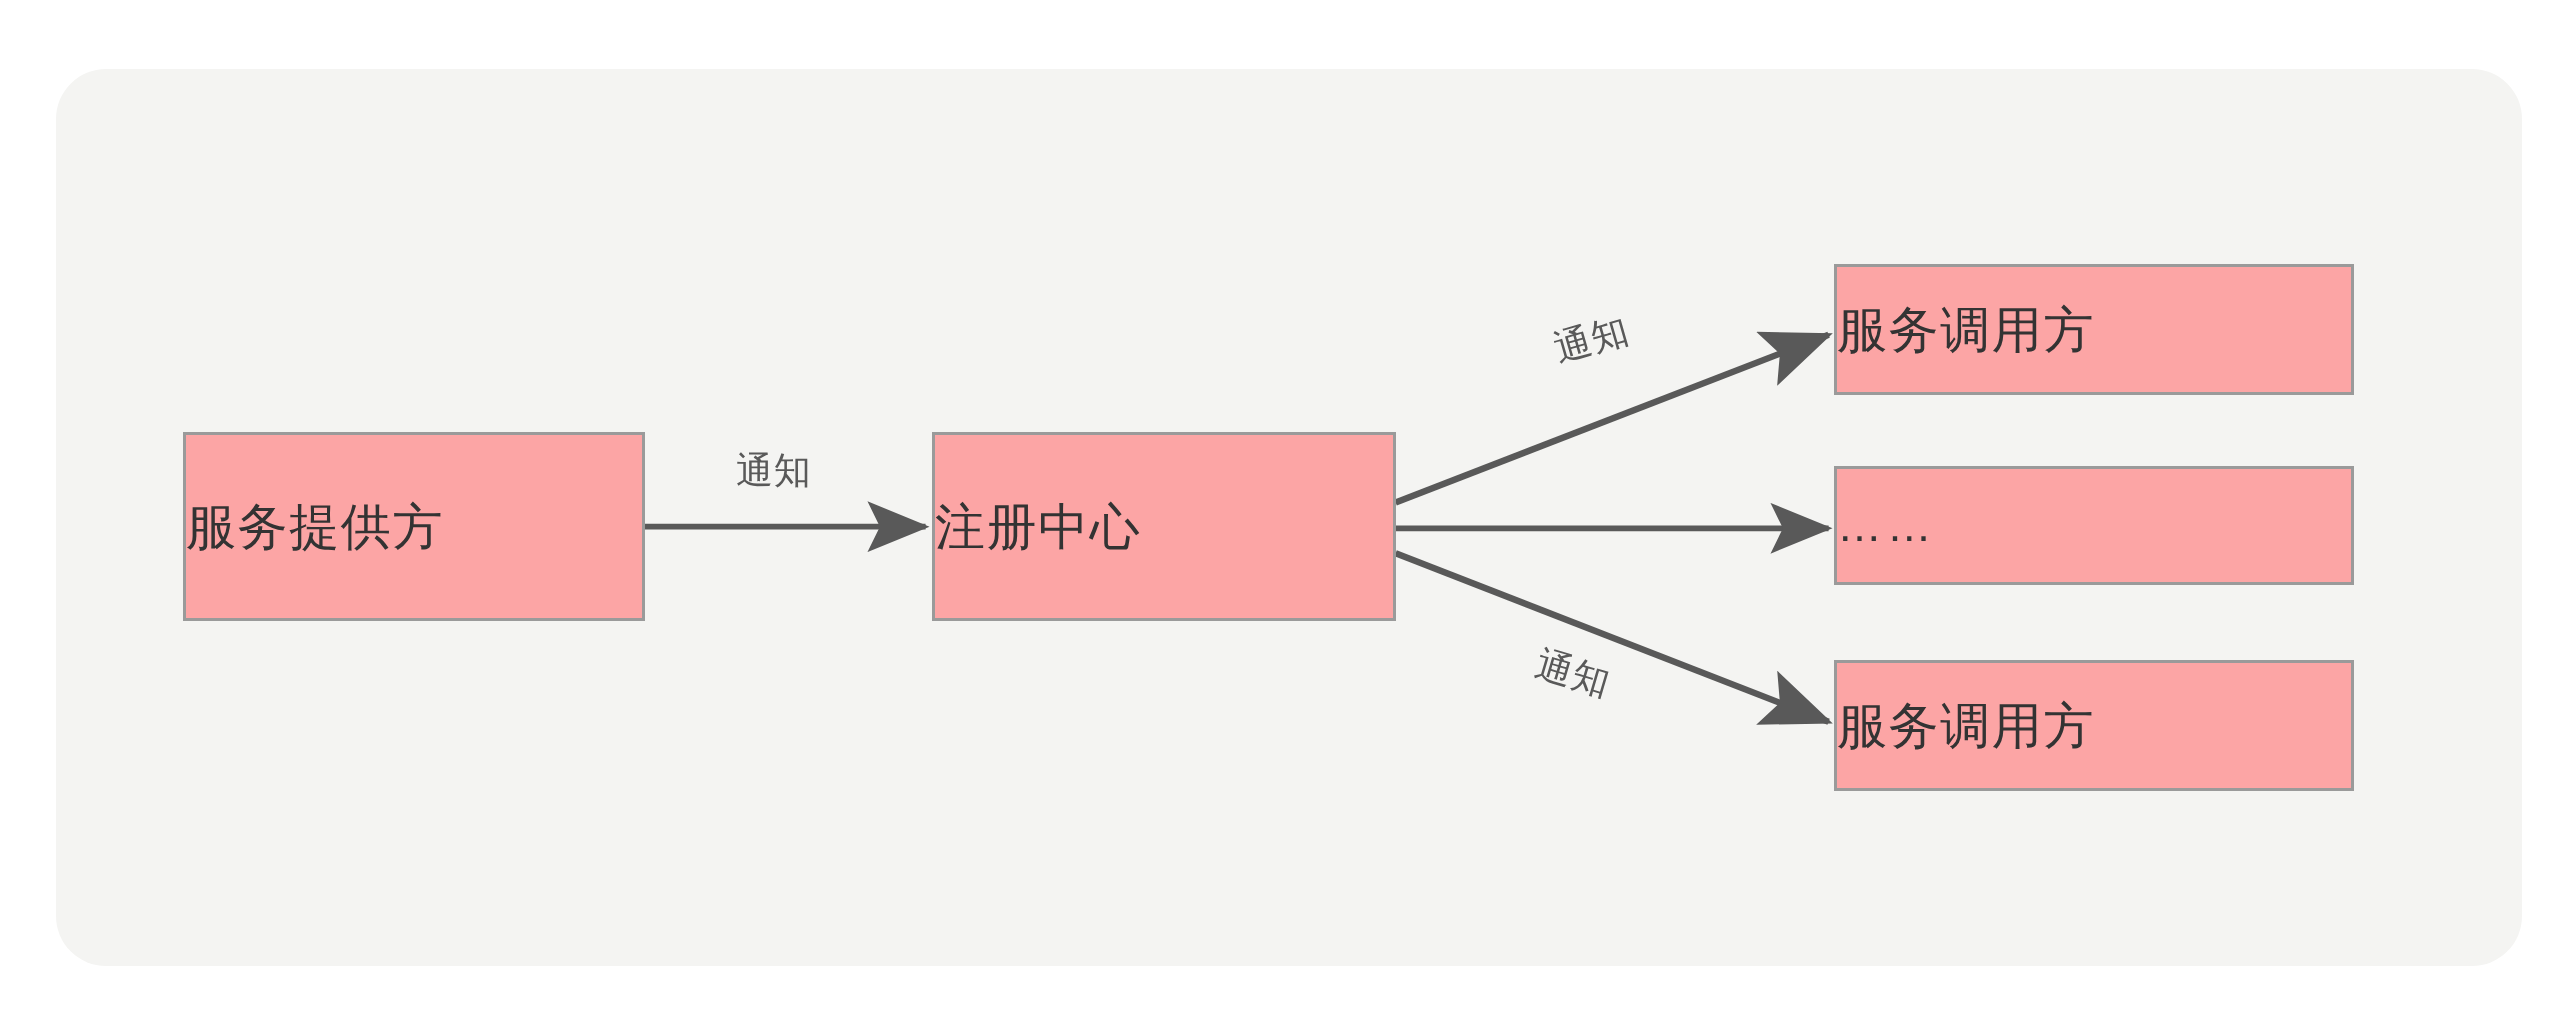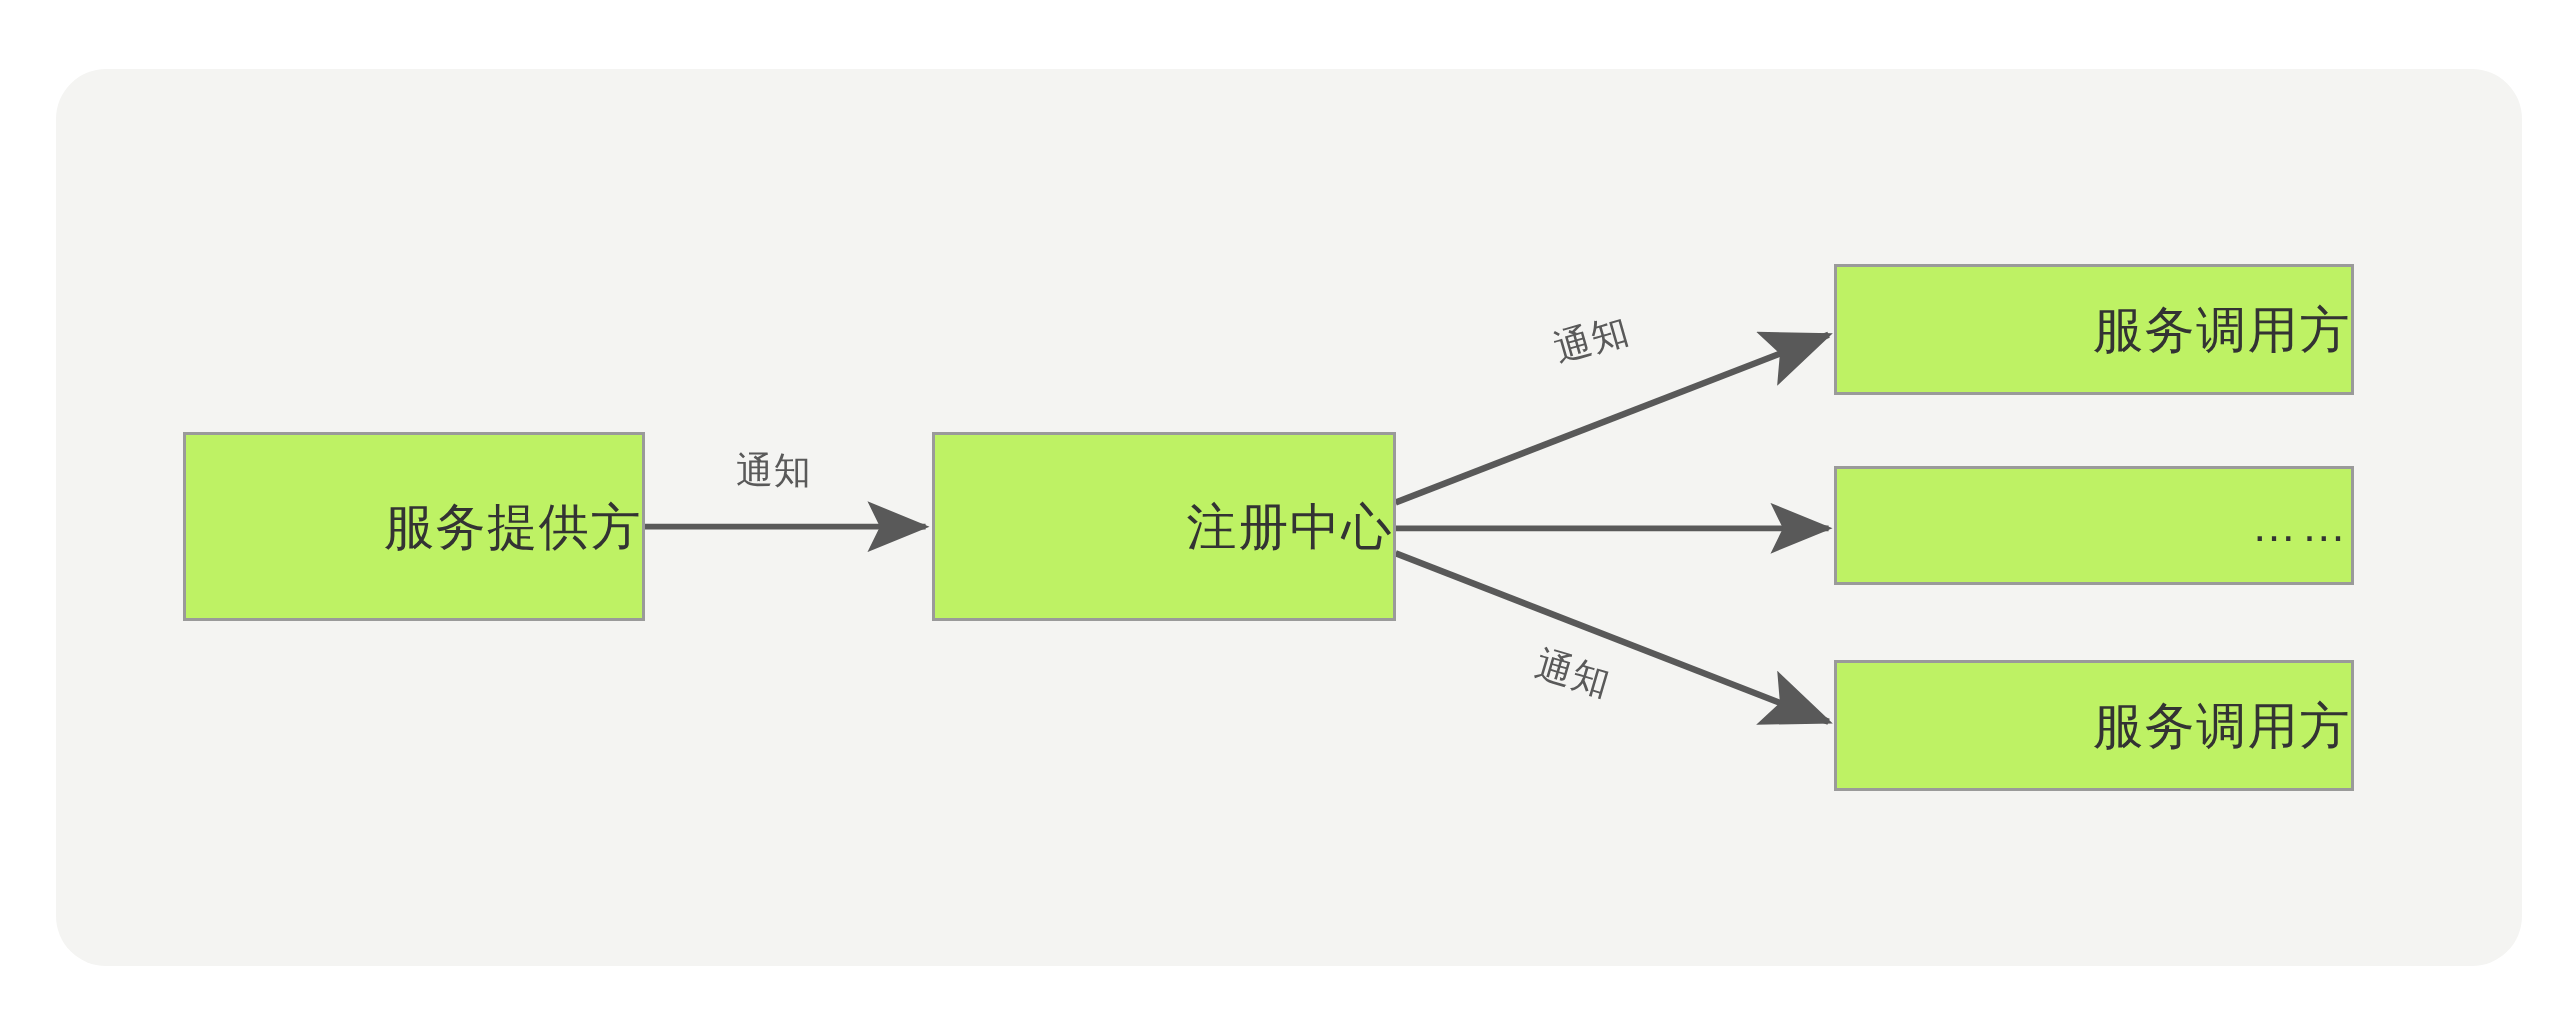--- a/index.html
+++ b/index.html
@@ -39,25 +39,25 @@
     top: 0;
     width: 2576px;
     height: 1030px;
     pointer-events: none;
   }
 
   
   .node {
     position: absolute;
     box-sizing: border-box;
-    background: #bef264;
+    background: #fca5a5;
     border: 3.2px solid #9a9a9a;
     display: flex;
     align-items: center;
-    justify-content: flex-end;
+    justify-content: flex-start;
   }
   .node-label {
     color: #333333;
     font-size: 50px;
     line-height: 1;
     letter-spacing: 1.6px;
     white-space: nowrap;
   }
   .node-label.ellipsis {
     font-size: 45px;

